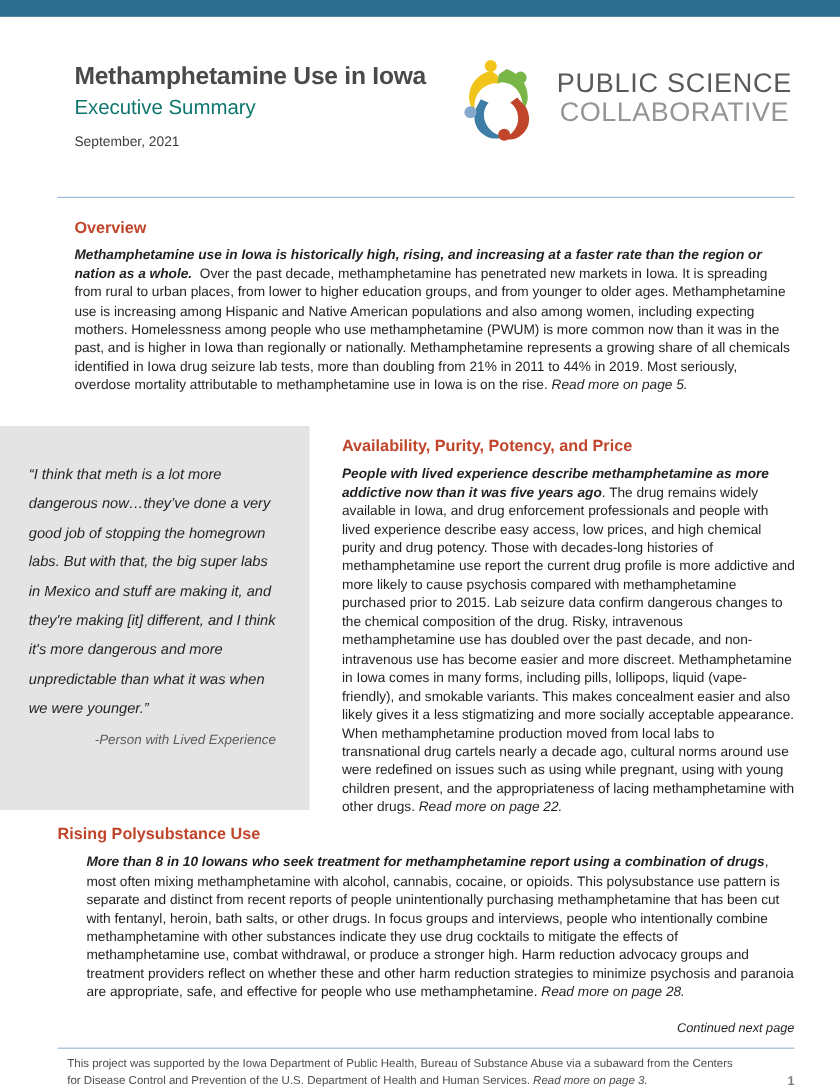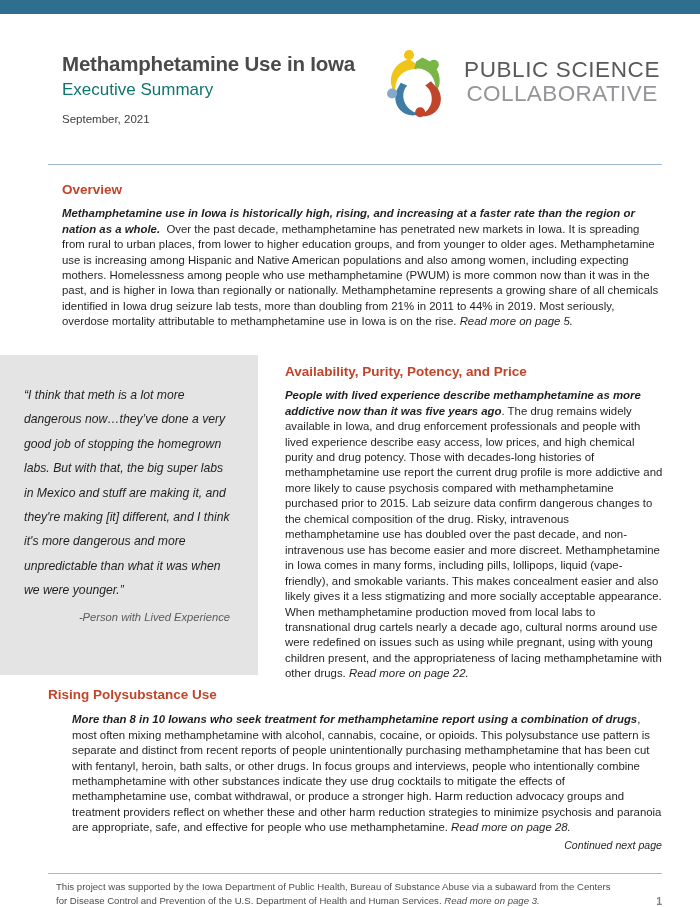--- a/index.html
+++ b/index.html
@@ -165,21 +165,21 @@
     top: 673px; left: 48px;
     width: 614px;
   }
   .polysub .sec-heading { margin-left: 0; }
   .polysub-body { margin-top: 9px; margin-left: 24px; }
   .continued {
     font-size: 10.6px;
     font-style: italic;
     color: #231f20;
     text-align: right;
-    margin-top: 3px;
+    margin-top: 15px;
   }
 
   
   .rule-bottom {
     position: absolute;
     top: 859px; left: 48px;
     width: 614px; height: 1px;
     background: #9dbbd6;
   }
   .footer {

